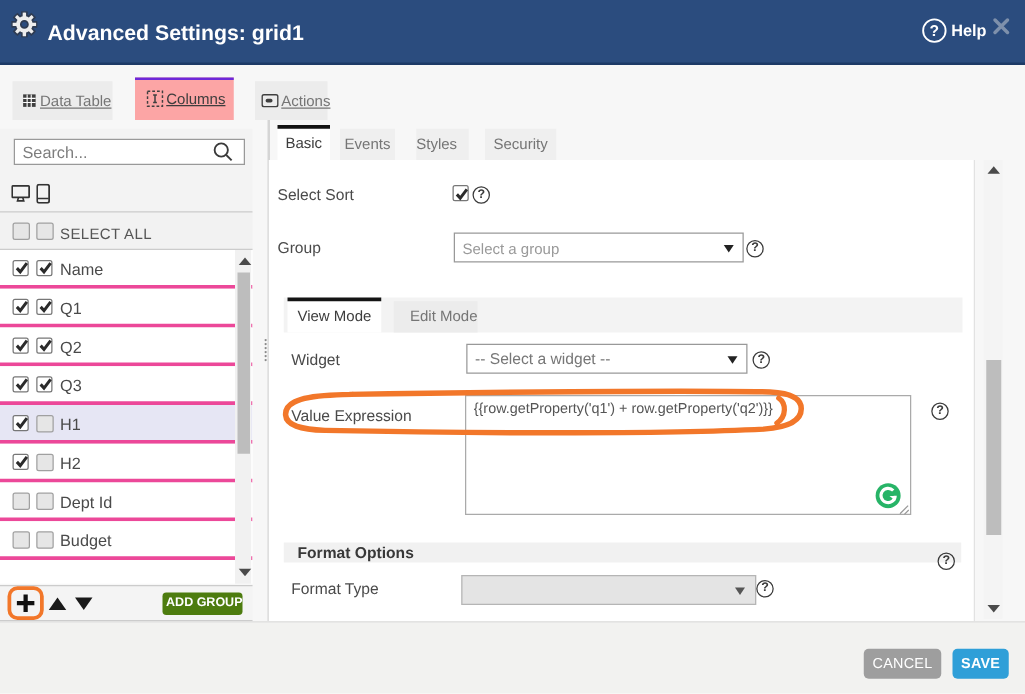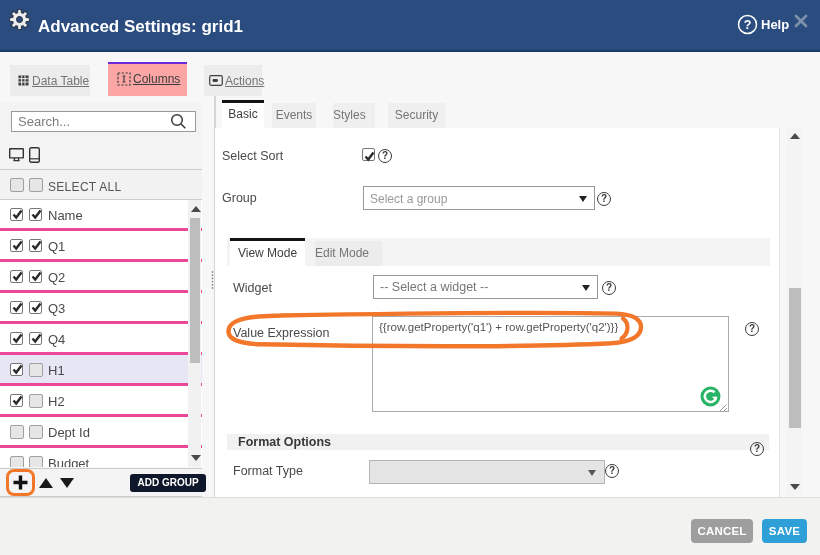--- a/index.html
+++ b/index.html
@@ -101,29 +101,20 @@
     </div>
 <div class="row" style="">
       <span class="c1"><span style="position:relative;display:inline-block;" class="cb-ck"><svg width="15" height="15" viewBox="0 0 15 15" style="position:absolute;left:-1px;top:-2px;">
             <path d="M3.5 7.5 L6.2 10.5 L11.5 3.5" stroke="#2b2b2b" stroke-width="2.4" fill="none"></path>
           </svg></span></span>
       <span class="c2"><span style="position:relative;display:inline-block;" class="cb-ck"><svg width="15" height="15" viewBox="0 0 15 15" style="position:absolute;left:-1px;top:-2px;">
             <path d="M3.5 7.5 L6.2 10.5 L11.5 3.5" stroke="#2b2b2b" stroke-width="2.4" fill="none"></path>
           </svg></span></span>
       <span class="t">Q3</span>
     </div>
-<div class="row" style="">
-      <span class="c1"><span style="position:relative;display:inline-block;" class="cb-ck"><svg width="15" height="15" viewBox="0 0 15 15" style="position:absolute;left:-1px;top:-2px;">
-            <path d="M3.5 7.5 L6.2 10.5 L11.5 3.5" stroke="#2b2b2b" stroke-width="2.4" fill="none"></path>
-          </svg></span></span>
-      <span class="c2"><span style="position:relative;display:inline-block;" class="cb-ck"><svg width="15" height="15" viewBox="0 0 15 15" style="position:absolute;left:-1px;top:-2px;">
-            <path d="M3.5 7.5 L6.2 10.5 L11.5 3.5" stroke="#2b2b2b" stroke-width="2.4" fill="none"></path>
-          </svg></span></span>
-      <span class="t">Q4</span>
-    </div>
 <div class="row" style=" background:#e6e6f4;">
       <span class="c1"><span style="position:relative;display:inline-block;" class="cb-ck"><svg width="15" height="15" viewBox="0 0 15 15" style="position:absolute;left:-1px;top:-2px;">
             <path d="M3.5 7.5 L6.2 10.5 L11.5 3.5" stroke="#2b2b2b" stroke-width="2.4" fill="none"></path>
           </svg></span></span>
       <span class="c2"><span style="display:inline-block;" class="cb-un"></span></span>
       <span class="t">H1</span>
     </div>
 <div class="row" style="">
       <span class="c1"><span style="position:relative;display:inline-block;" class="cb-ck"><svg width="15" height="15" viewBox="0 0 15 15" style="position:absolute;left:-1px;top:-2px;">
             <path d="M3.5 7.5 L6.2 10.5 L11.5 3.5" stroke="#2b2b2b" stroke-width="2.4" fill="none"></path>
@@ -148,21 +139,21 @@
 <div class="abs" style="left:189.5px;top:218px;width:10px;height:145px;background:#bdbdbd;"></div>
 <div class="abs tri-dn" style="left:190.5px;top:455px;"></div>
 
 <div class="abs" style="left:0;top:468px;width:202px;height:29px;background:#f4f4f4;border-top:1px solid #ccc;border-bottom:1px solid #ccc;"></div>
 <svg class="abs" style="left:12px;top:474px;" width="17" height="17" viewBox="0 0 17 17">
   <path d="M8.5 1.5 V15.5 M1.5 8.5 H15.5" stroke="#111" stroke-width="3.4"></path>
 </svg>
 <div class="abs" style="left:6px;top:469px;width:29px;height:27px;border:3px solid #f2772a;border-radius:8px;"></div>
 <div class="abs" style="left:39px;top:478px;width:0;height:0;border-left:7px solid transparent;border-right:7px solid transparent;border-bottom:10px solid #1a1a1a;"></div>
 <div class="abs" style="left:60px;top:478px;width:0;height:0;border-left:7px solid transparent;border-right:7px solid transparent;border-top:10px solid #1a1a1a;"></div>
-<div class="abs" style="left:130px;top:474px;width:76px;height:18px;background:#0f172a;border-radius:3px;color:#fff;font-size:10px;font-weight:bold;text-align:center;line-height:18px;white-space:nowrap;">ADD GROUP</div>
+<div class="abs" style="left:130px;top:474px;width:64px;height:18px;background:#4d7c0f;border-radius:3px;color:#fff;font-size:10px;font-weight:bold;text-align:right;line-height:18px;white-space:nowrap;">ADD GROUP</div>
 
 <div class="abs" style="left:214px;top:96px;width:2px;height:401px;background:#d5d5d5;"></div>
 <svg class="abs" style="left:210px;top:270px;" width="9" height="20" viewBox="0 0 9 20">
   <g fill="#8a8a8a">
     <circle cx="2.5" cy="2" r="0.9"></circle>
       <circle cx="6.5" cy="2" r="0.9"></circle>
     <circle cx="2.5" cy="5.2" r="0.9"></circle>
       <circle cx="6.5" cy="5.2" r="0.9"></circle>
     <circle cx="2.5" cy="8.4" r="0.9"></circle>
       <circle cx="6.5" cy="8.4" r="0.9"></circle>
@@ -192,21 +183,21 @@
 <div class="abs" style="left:222px;top:191px;font-size:12.5px;color:#4a4a4a;text-align:center;">Group</div>
 <div class="abs" style="left:363px;top:186px;width:232px;height:24px;border:1px solid #999;background:#fff;">
   <div class="abs" style="left:6px;top:5px;font-size:12px;color:#999;">Select a group</div>
   <div class="abs caret" style="left:215px;top:9px;"></div>
 </div>
 <div class="abs qm" style="left:597px;top:192px;"></div>
 
 <div class="abs" style="left:227px;top:238px;width:543px;height:28px;background:#f3f3f3;"></div>
 <div class="abs" style="left:230px;top:238px;width:75px;height:28px;background:#fff;border-top:3px solid #141414;"></div>
 <div class="abs" style="left:230px;top:246px;width:75px;text-align:center;font-size:12px;color:#3d3d3d;">View Mode</div>
-<div class="abs" style="left:315px;top:241px;width:67px;height:25px;background:#ececec;color:#757575;font-size:12px;text-align:left;line-height:24px;">Edit Mode</div>
+<div class="abs" style="left:315px;top:241px;width:67px;height:25px;background:#ececec;color:#757575;font-size:12px;text-align:right;line-height:24px;">Edit Mode</div>
 
 <div class="abs" style="left:233px;top:281px;font-size:12.5px;color:#4a4a4a;">Widget</div>
 <div class="abs" style="left:373px;top:275px;width:225px;height:24px;border:1px solid #999;background:#fff;">
   <div class="abs" style="left:6px;top:4px;font-size:12.5px;color:#777;">-- Select a widget --</div>
   <div class="abs caret" style="left:208px;top:9px;"></div>
 </div>
 <div class="abs qm" style="left:602px;top:281px;"></div>
 
 <div class="abs" style="left:233px;top:326px;font-size:12.5px;color:#4a4a4a;">Value Expression</div>
 <div class="abs" style="left:372px;top:316px;width:357px;height:96px;border:1px solid #aaa;background:#fff;">
@@ -236,21 +227,21 @@
   <div class="abs caret" style="left:218px;top:9px;border-top-color:#555;"></div>
 </div>
 <div class="abs qm" style="left:605px;top:464px;"></div>
 
 <div class="abs" style="left:787px;top:128px;width:15px;height:367px;background:#f4f4f4;"></div>
 <div class="abs tri-up" style="left:790px;top:133px;"></div>
 <div class="abs" style="left:788.5px;top:288px;width:12px;height:140px;background:#bdbdbd;"></div>
 <div class="abs tri-dn" style="left:790px;top:484px;"></div>
 
 <div class="abs" style="left:0;top:497px;width:820px;height:58px;background:#f2f2f0;border-top:1px solid #ddd;"></div>
-<div class="abs" style="left:691px;top:519px;width:62px;height:24px;background:#9e9e9e;border-radius:4px;color:#fff;font-size:11.5px;font-weight:bold;text-align:center;line-height:24px;letter-spacing:0.2px;">CANCEL</div>
+<div class="abs" style="left:691px;top:519px;width:62px;height:24px;background:#9e9e9e;border-radius:4px;color:#fff;font-size:11.5px;font-weight:normal;text-align:center;line-height:24px;letter-spacing:0.2px;">CANCEL</div>
 <div class="abs" style="left:762px;top:519px;width:45px;height:24px;background:#2f9fd8;border-radius:4px;color:#fff;font-size:11.5px;font-weight:bold;text-align:center;line-height:24px;letter-spacing:0.2px;">SAVE</div>
 
 <style>
 .cb-un{width:14px;height:14px;background:#e6e6e6;border:1px solid #a0a0a0;border-radius:2px;}
 .cb-ck{width:13px;height:13px;background:#fff;border:1px solid #777;border-radius:2px;}
 .qm{width:14px;height:14px;border:1.4px solid #3a3a3a;border-radius:50%;color:#3a3a3a;font-size:10px;font-weight:bold;text-align:center;line-height:12px;}
 .qm::after{content:"?";}
 .caret{width:0;height:0;border-left:4.5px solid transparent;border-right:4.5px solid transparent;border-top:6px solid #222;}
 .tri-up{width:0;height:0;border-left:5px solid transparent;border-right:5px solid transparent;border-bottom:6.5px solid #4a4a4a;}
 .tri-dn{width:0;height:0;border-left:5px solid transparent;border-right:5px solid transparent;border-top:6.5px solid #4a4a4a;}

